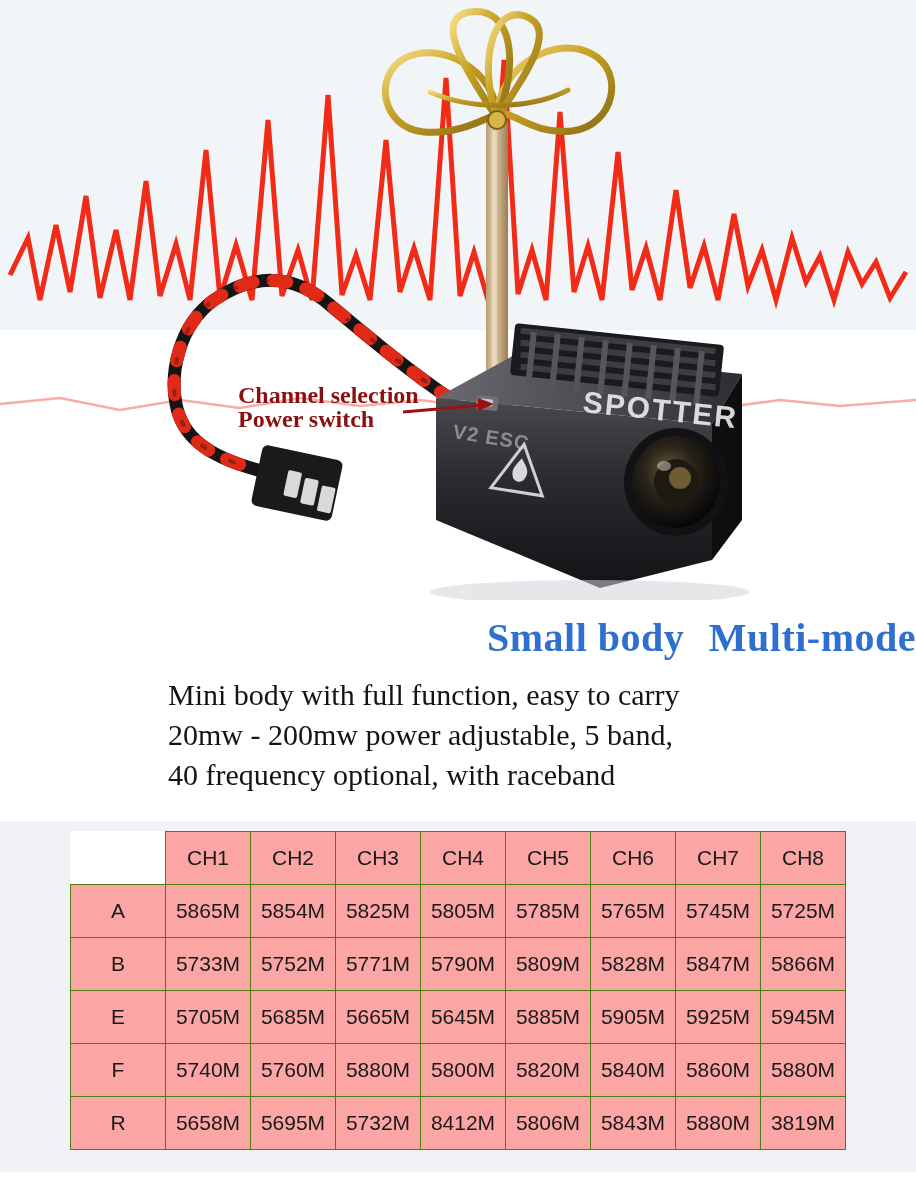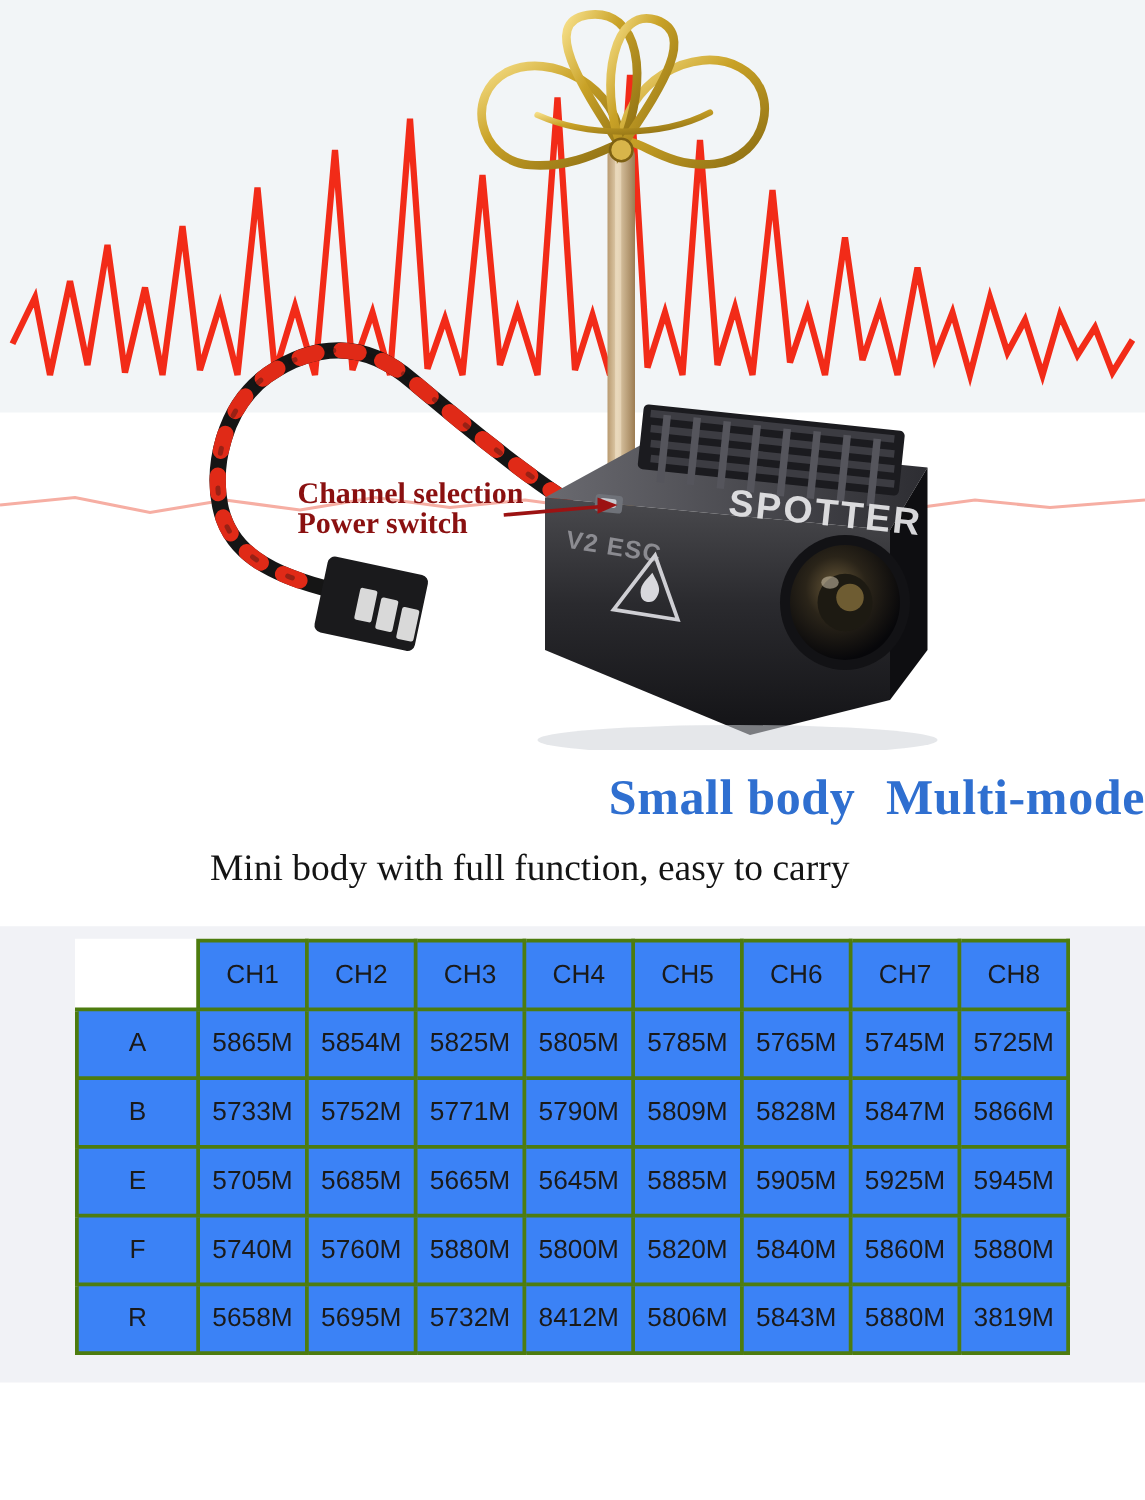--- a/index.html
+++ b/index.html
@@ -75,30 +75,30 @@
     padding: 10px 0 22px 0;
     box-sizing: border-box;
   }
   table.freq {
     border-collapse: collapse;
     margin: 0 auto;
     background: #ffffff;
     table-layout: fixed;
   }
   table.freq td, table.freq th {
-    border: 3px solid #4d7c0f;
+    border: 1px solid #4d7c0f;
     font-family: "Liberation Sans", sans-serif;
     font-size: 21px;
     color: #1a1a1a;
     text-align: center;
     vertical-align: middle;
     height: 50px;
     width: 82px;
     font-weight: normal;
-    background: #3b82f6;
+    background: #fca5a5;
   }
   table.freq th.corner {
     width: 92px;
     border-top: none;
     border-left: none;
     background: transparent;
   }
   table.freq th.colhead {
     font-weight: normal;
   }
@@ -236,20 +236,22 @@
   </div>
 </div>
 
 <div class="headline">
   <span class="part1">Small body</span>
   <span class="part2">Multi-mode</span>
 </div>
 
 <div class="desc">
   <div>Mini body with full function, easy to carry</div>
+  <div>20mw - 200mw power adjustable, 5 band,</div>
+  <div>40 frequency optional, with raceband</div>
 </div>
 
 <div class="table-wrap">
   <table class="freq">
     <thead>
       <tr>
         <th class="corner"></th>
       <th class="colhead">CH1</th>
           <th class="colhead">CH2</th>
           <th class="colhead">CH3</th>

